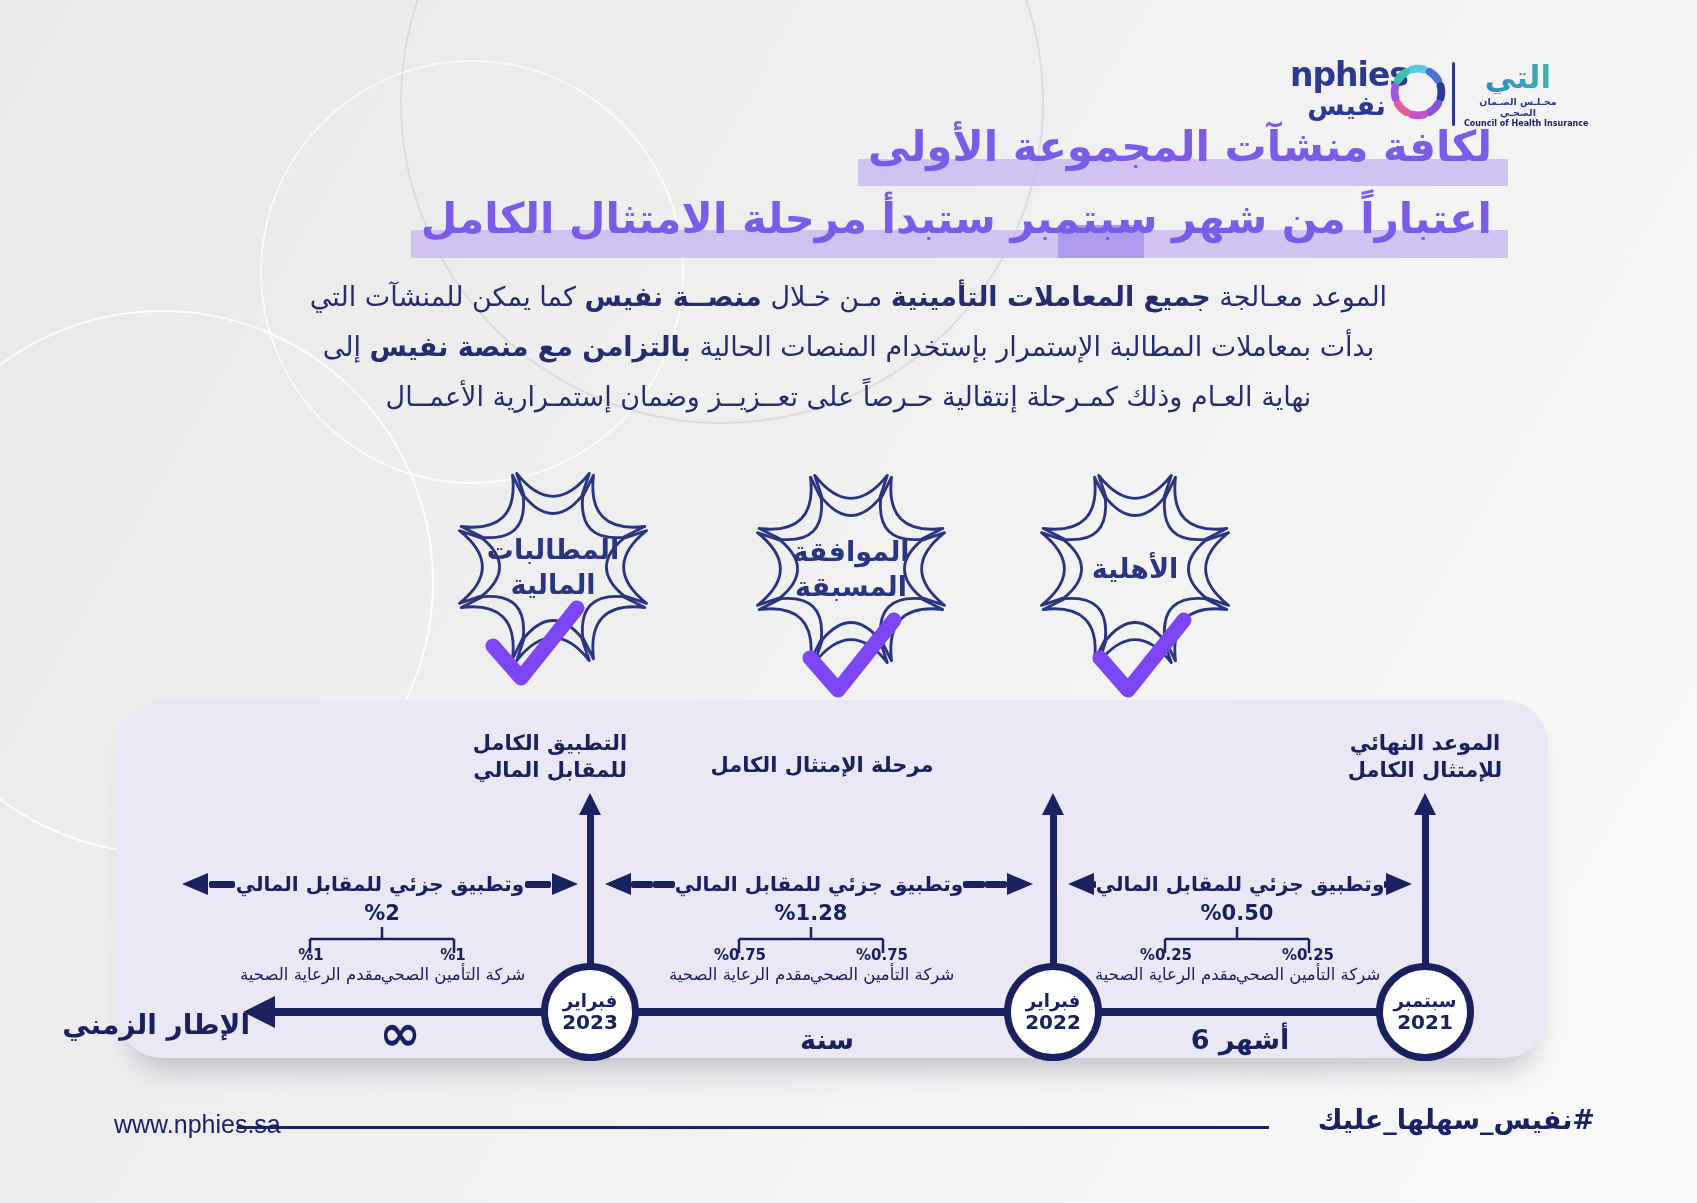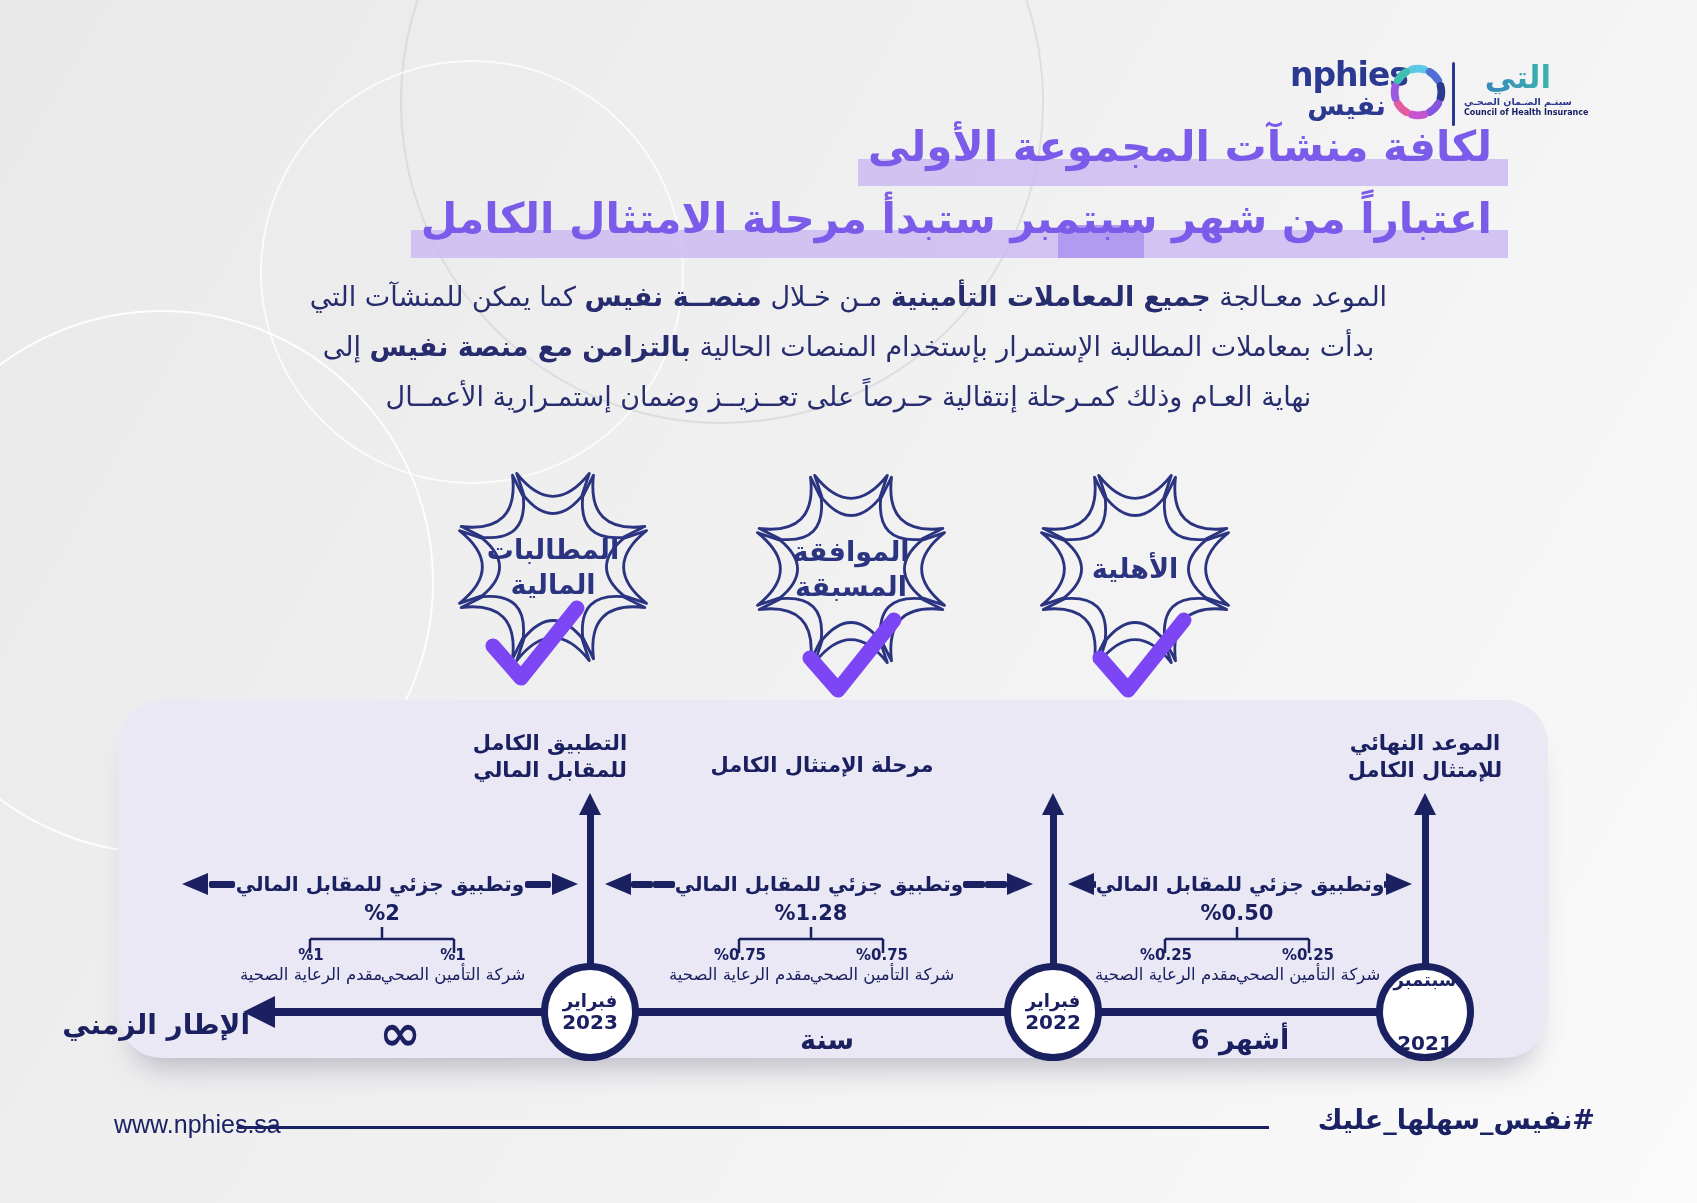--- a/index.html
+++ b/index.html
@@ -106,21 +106,21 @@
       <path d="M12.99,7.5 A15,15 0 0 1 7.5,12.99" stroke="#8655e0"></path>
       <path d="M3.88,14.49 A15,15 0 0 1 -3.88,14.49" stroke="#c353cf"></path>
       <path d="M-7.5,12.99 A15,15 0 0 1 -12.99,7.5" stroke="#e55ba0"></path>
       <path d="M-14.49,3.88 A15,15 0 0 1 -14.49,-3.88" stroke="#9b59e0"></path>
       <path d="M-12.99,-7.5 A15,15 0 0 1 -7.5,-12.99" stroke="#3fbfb0"></path>
     </svg>
   </div>
   <div class="brand-divider"></div>
   <div class="daman">
     <div class="daman-word">التي</div>
-    <div class="daman-ar">سيتـم الضـمان الصحـي</div>
+    <div class="daman-ar">مجـلـس الضـمان الصحـي</div>
     <div class="daman-en">Council of Health Insurance</div>
   </div>
 
   <div class="hline h1">
     <span class="band"></span>
     <span class="txt">لكافة منشآت المجموعة الأولى</span>
   </div>
   <div class="hline h2">
     <span class="band"></span>
     <span class="band-dark"></span>
@@ -299,21 +299,21 @@
   <div class="axis-label">الإطار الزمني</div>
 
   <div class="mcirc" style="left:541px;">
     <div class="mc-month">فبراير</div>
     <div class="mc-year">2023</div>
   </div>
   <div class="mcirc" style="left:1004px;">
     <div class="mc-month">فبراير</div>
     <div class="mc-year">2022</div>
   </div>
-  <div class="mcirc" style="left:1376px;justify-content:space-between;">
+  <div class="mcirc" style="left:1376px;">
     <div class="mc-month">سبتمبر</div>
     <div class="mc-year">2021</div>
   </div>
 
   <div class="dur dur-inf">∞</div>
   <div class="dur dur-year">سنة</div>
   <div class="dur dur-6m">6 أشهر</div>
 
   <div class="site">www.nphies.sa</div>
   <div class="fline"></div>

